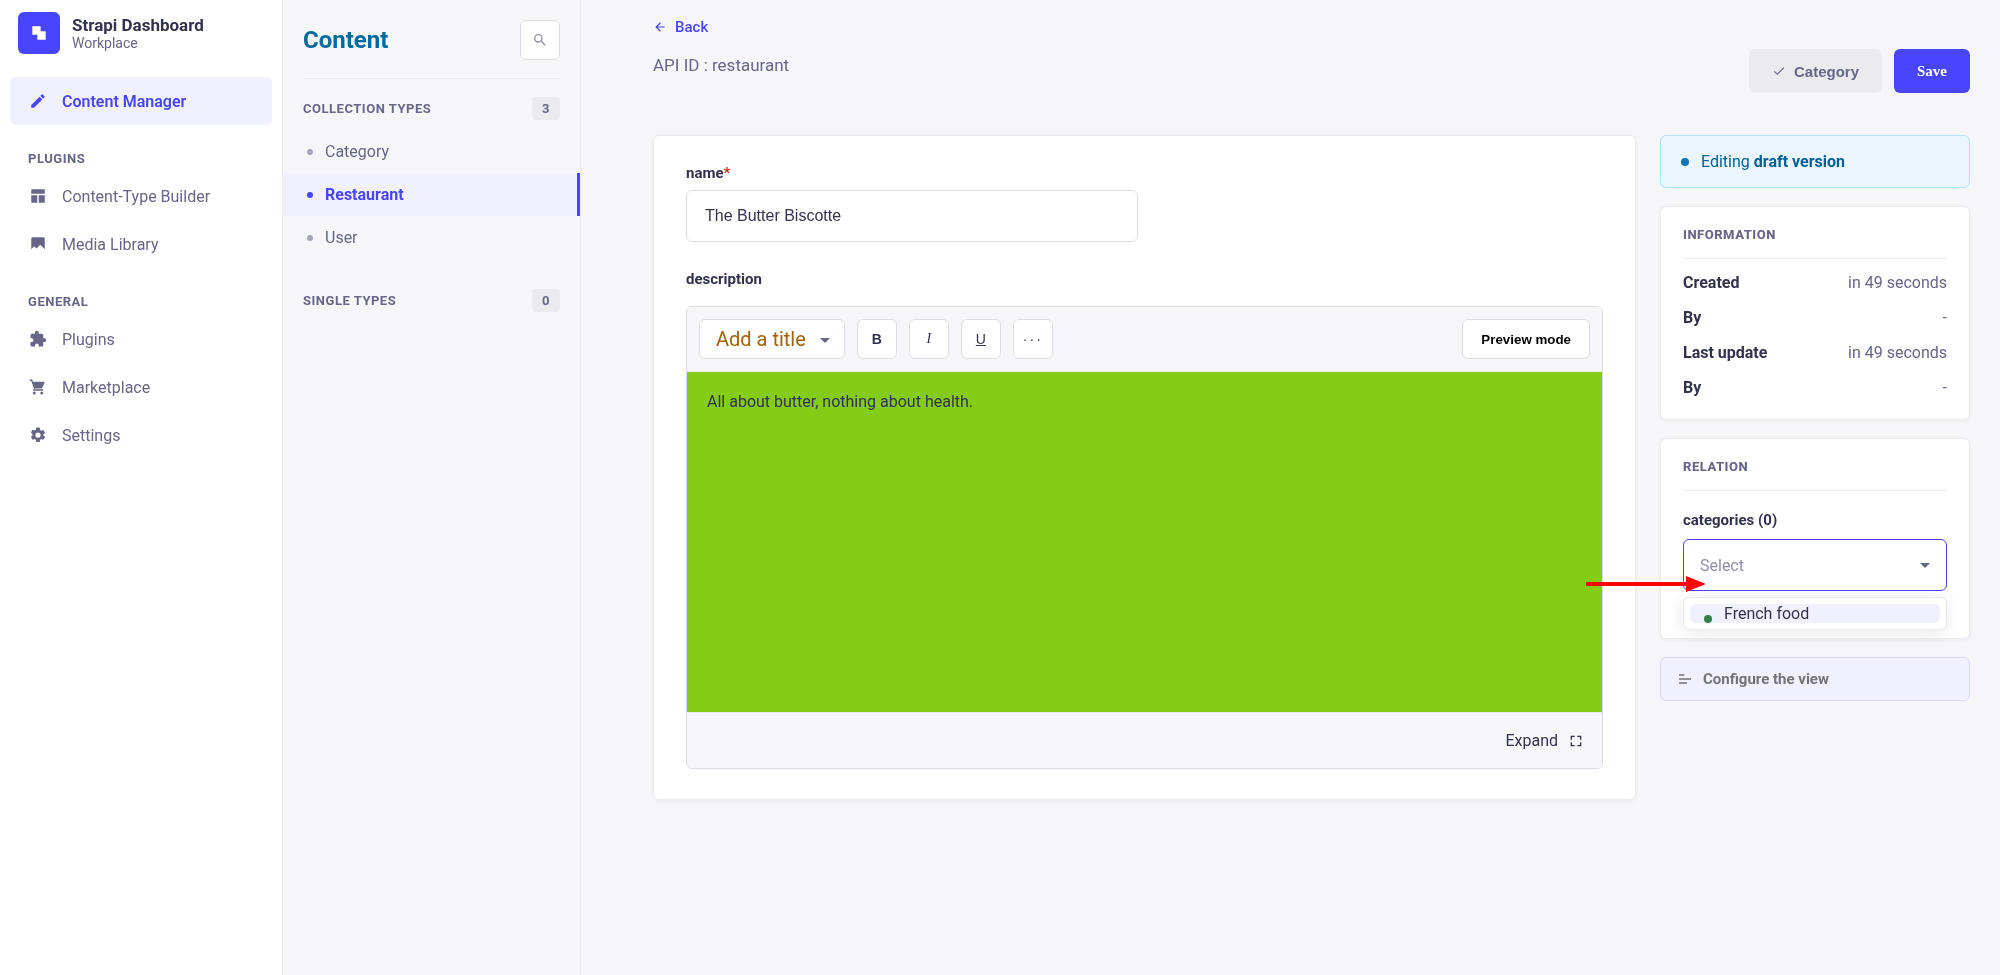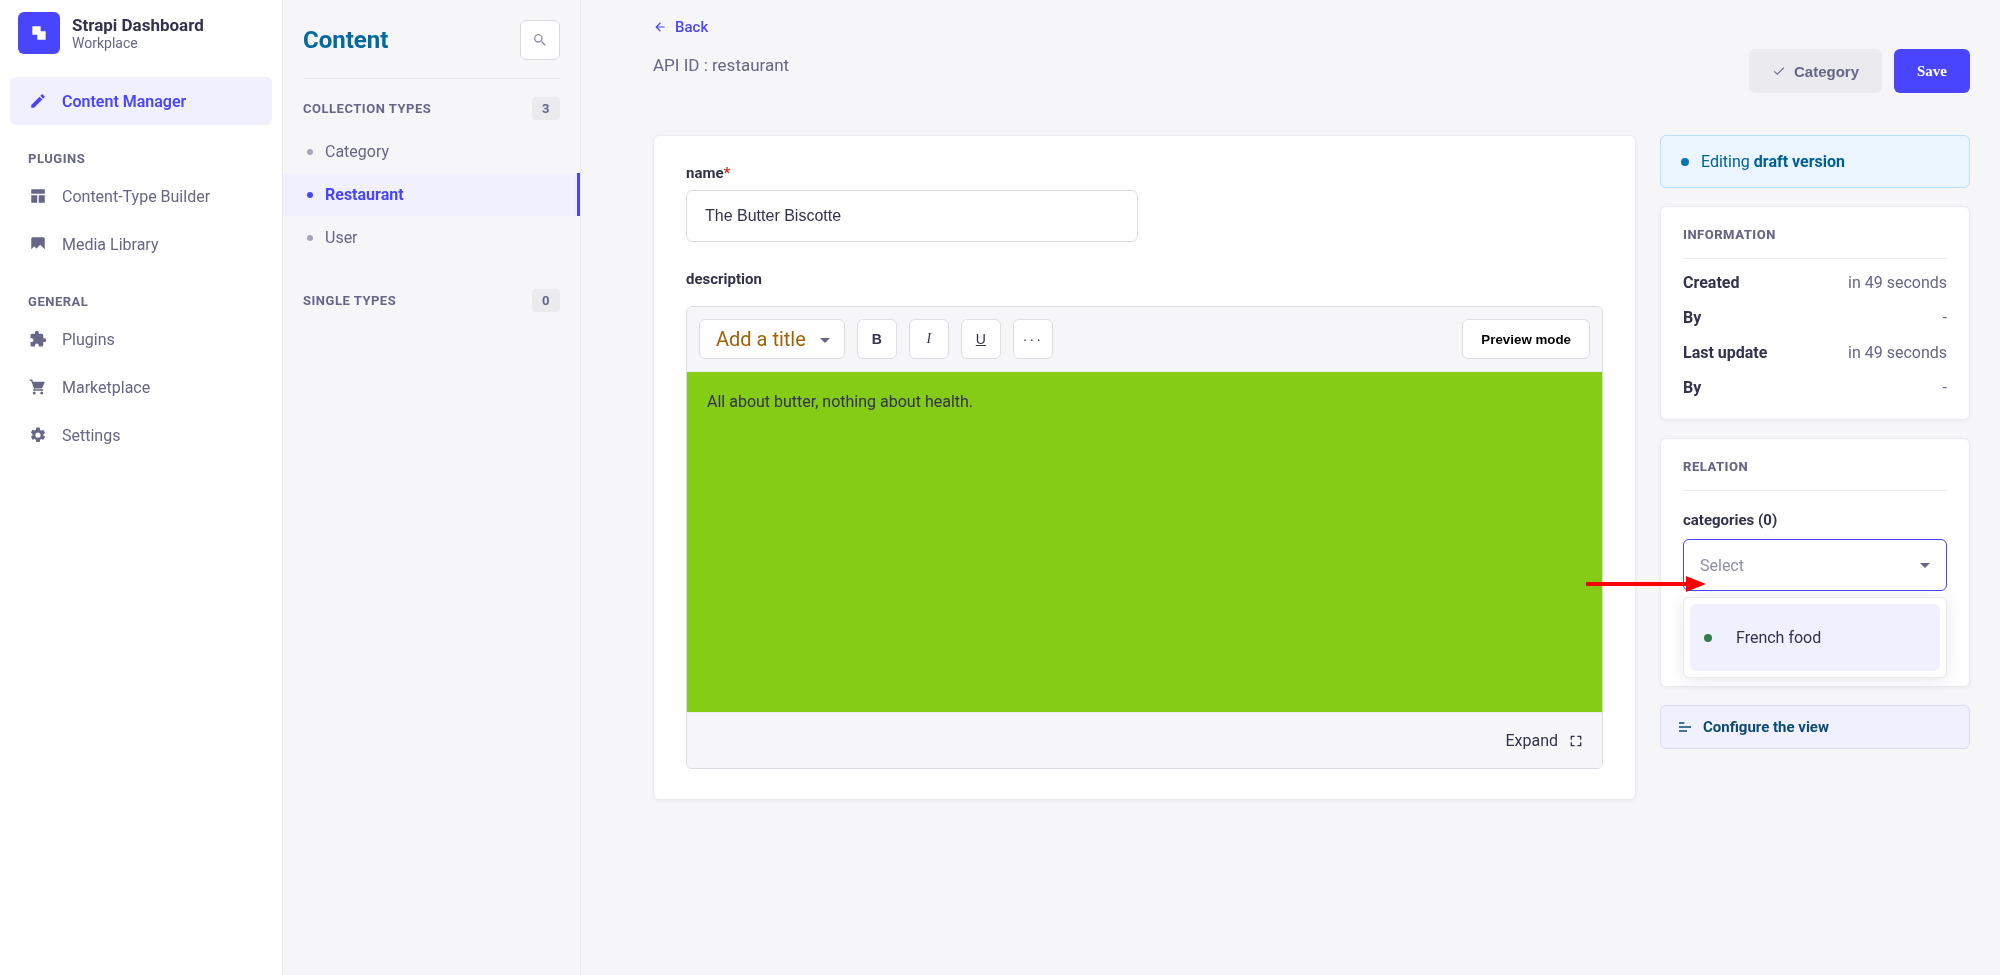--- a/index.html
+++ b/index.html
@@ -174,29 +174,29 @@
     padding:0 16px; color:#8e8ea9; font-size:16px;
   }
   .select-box .caret { border:5px solid transparent; border-top-color:#666687; margin-top:5px;}
   .dropdown {
     margin-top:6px;
     background:#fff; border:1px solid #eaeaef; border-radius:6px;
     box-shadow:0 2px 15px rgba(33,33,52,.1);
     padding:6px;
   }
   .dd-item {
-    display:flex; align-items:center; gap:24px; padding:24px 14px;
+    display:flex; align-items:flex-end; gap:12px; padding:0 14px;
     border-radius:6px; font-size:16px; color:#32324d; cursor:pointer;
   }
   .dd-item.hover { background:#f0f0ff;}
   .dd-item .g { width:8px;height:8px;border-radius:50%; background:#328048;}
   .configure {
     background:#f0f0ff; border:1px solid #d9d8ff; border-radius:6px;
     height:44px; display:flex; align-items:center; gap:10px; padding:0 16px;
-    color:#0c4a6e; font-weight:700; cursor:pointer; font-size:15px;
+    color:#737373; font-weight:700; cursor:pointer; font-size:15px;
   }
 
   
   .arrow {
     position:absolute;
     left:1005px; top:574px;
     width:120px; height:20px;
     pointer-events:none;
   }
 

